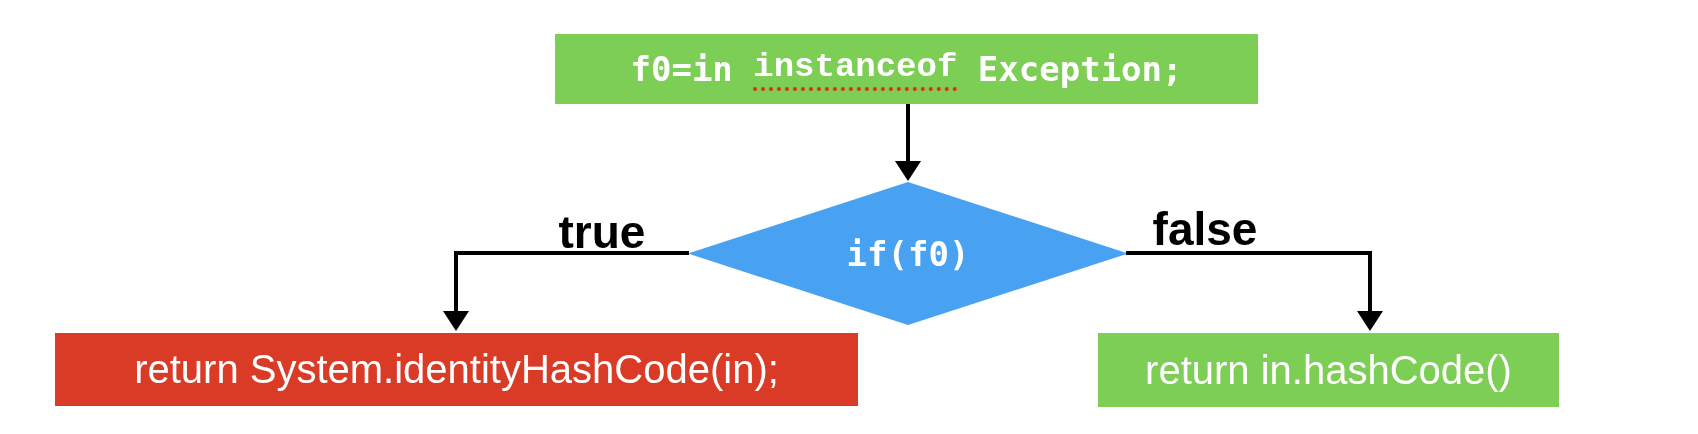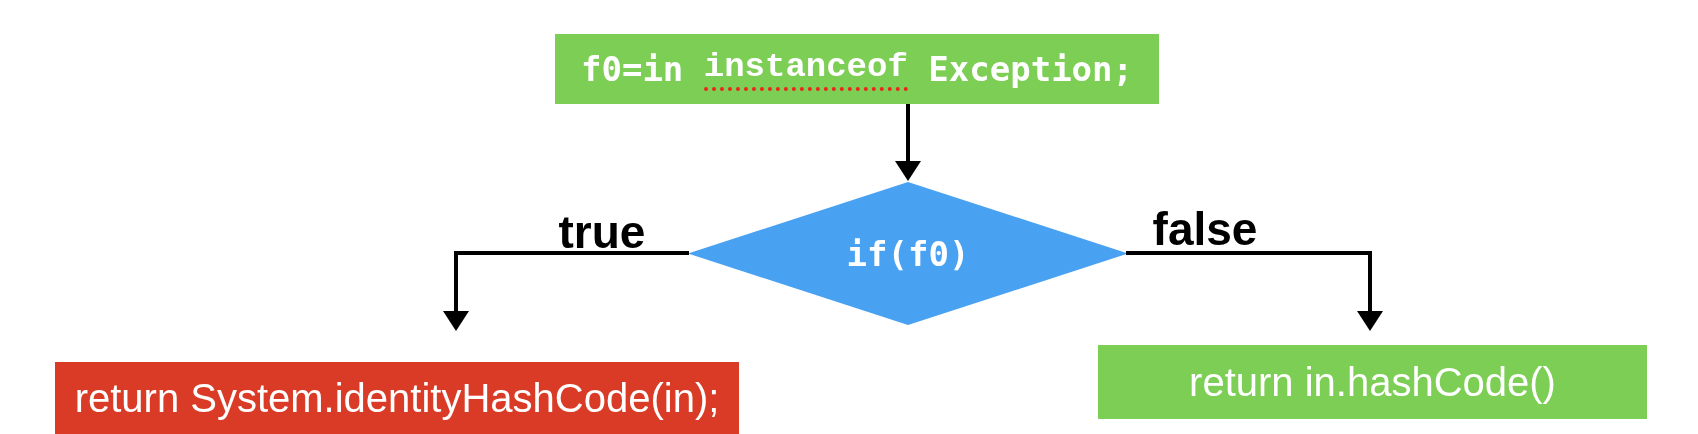--- a/index.html
+++ b/index.html
@@ -23,40 +23,40 @@
     justify-content: center;
     color: #ffffff;
     box-sizing: border-box;
   }
   .code-font {
     font-family: "DejaVu Sans Mono", "Liberation Mono", monospace;
     font-weight: bold;
   }
   .top-box {
     left: 555px; top: 34px;
-    width: 604px; height: 70px;
+    width: 703px; height: 70px;
     font-size: 34px;
     white-space: pre;
   }
   .top-box .seg { white-space: pre; }
   .underline-misspell {
     border-bottom: 4px dotted #e8281e;
     padding-bottom: 1px;
   }
   .result-box {
     font-size: 40px;
     white-space: pre;
   }
   .red-box {
     left: 55px; top: 333px;
-    width: 684px; height: 73px; margin-top: 29px;
+    width: 803px; height: 73px;
   }
   .green-box-right {
-    left: 1098px; top: 345px;
-    width: 549px; height: 74px;
+    left: 1098px; top: 333px;
+    width: 461px; height: 74px;
   }
   
   .diamond {
     position: absolute;
     left: 688px; top: 182px;
     width: 440px; height: 143px;
     clip-path: polygon(50% 0%, 100% 50%, 50% 100%, 0% 50%);
     display: flex;
     align-items: center;
     justify-content: center;

